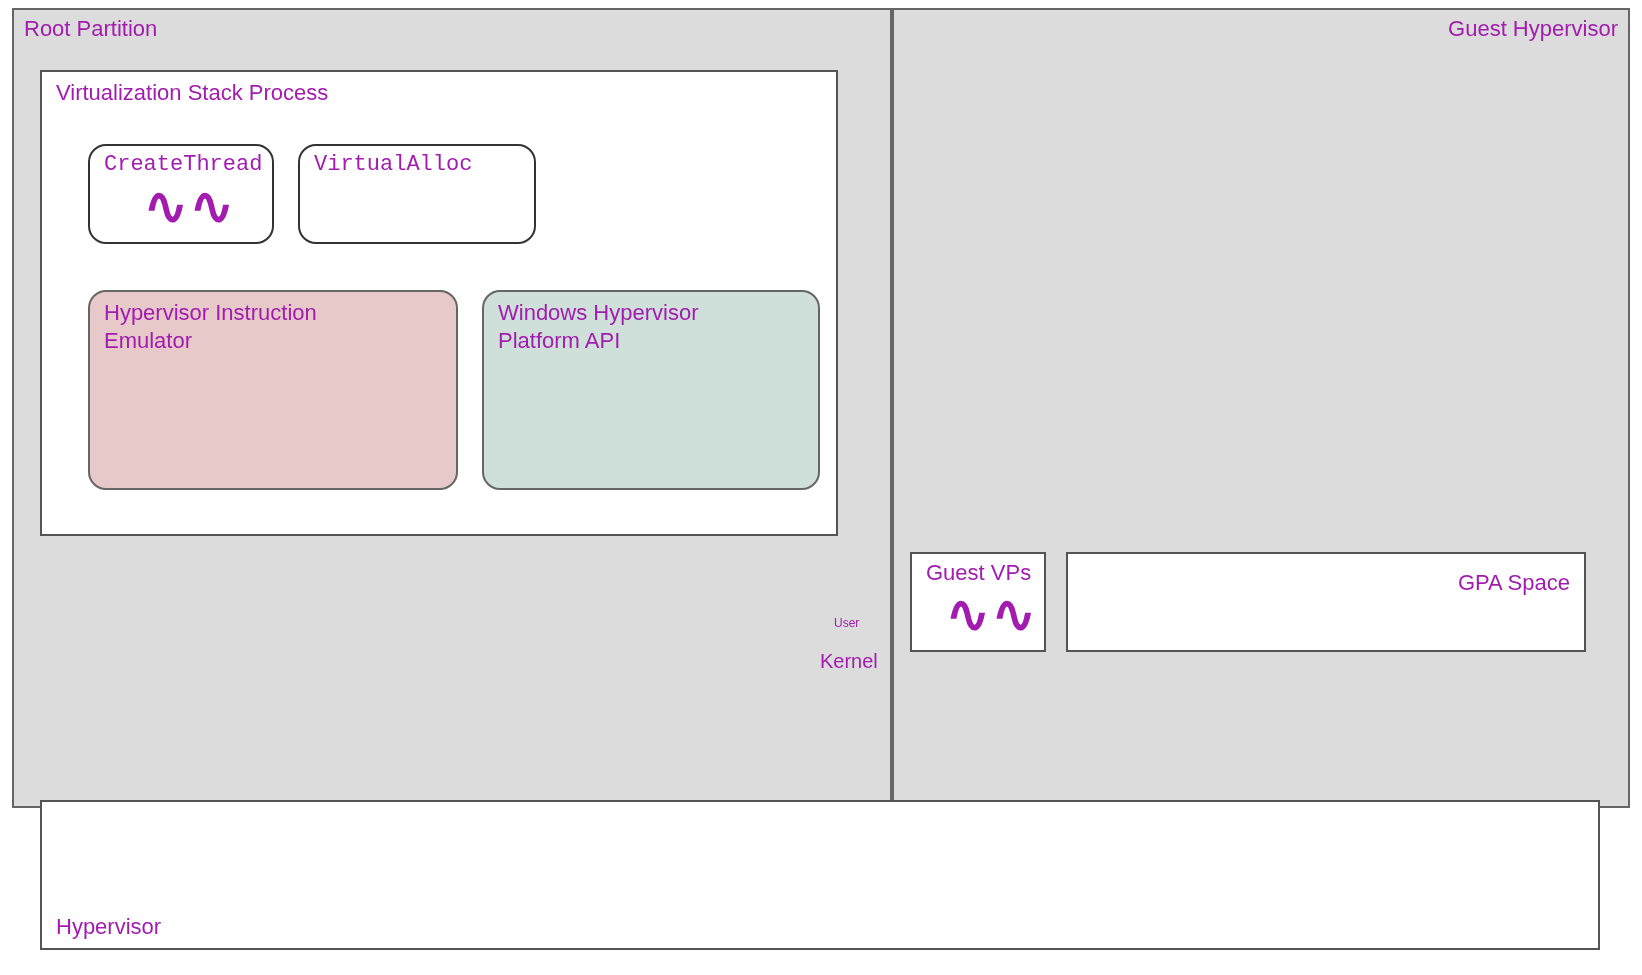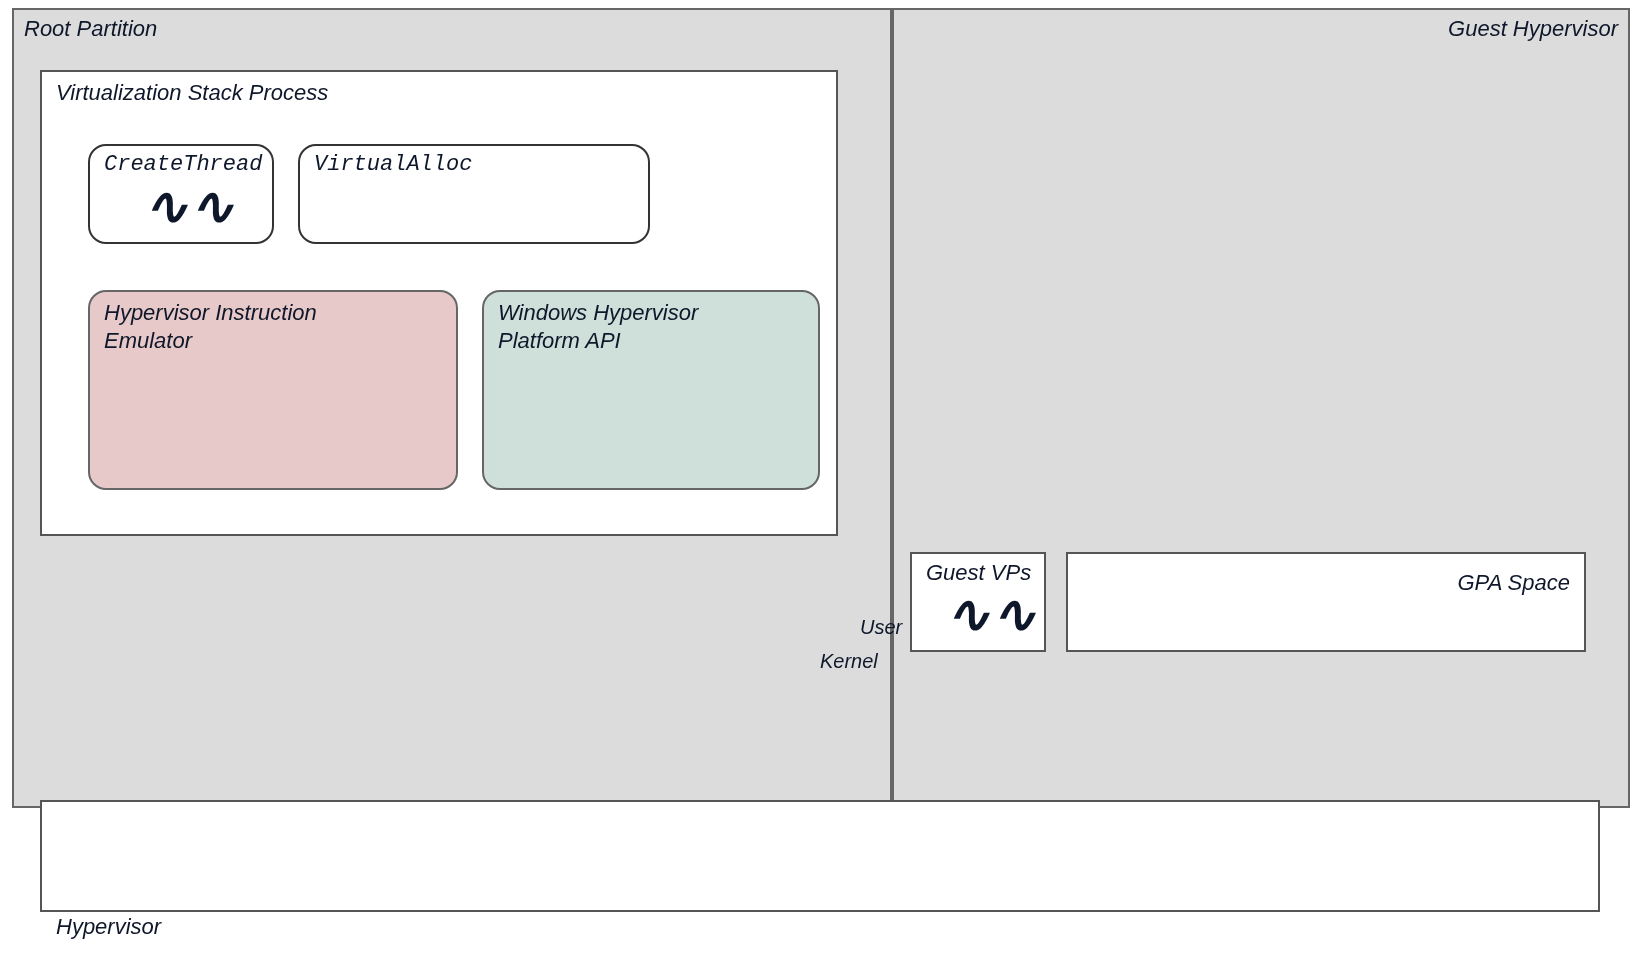--- a/index.html
+++ b/index.html
@@ -14,23 +14,22 @@
     width: 1642px;
     height: 975px;
   }
   .box {
     position: absolute;
     border: 2px solid #555;
   }
   .label {
     position: absolute;
     font-size: 22px;
-    color: #0f172a;
+    color: #a21caf;
     white-space: nowrap;
-    font-style: italic;
   }
   .rounded {
     border-radius: 18px;
     margin-left: 16px;
   }
   .mono {
     font-family: "Consolas", "Courier New", monospace;
     font-size: 22px;
   }
   svg { position:absolute; }
@@ -98,47 +97,47 @@
   <div class="box" style="left:40px; top:70px; width:798px; height:466px; background:#fff; border-color:#555;">
     <span class="label" style="left:14px; top:8px;">Virtualization Stack Process</span>
   </div>
 
   <div class="box rounded" style="left:72px; top:144px; width:186px; height:100px; background:#fff; border-color:#333;">
     <span class="label mono" style="left:14px; top:6px;">CreateThread</span>
     <span class="label" style="left:54px; top:30px; font-size:52px; font-weight:bold; font-family:serif;">∿</span>
     <span class="label" style="left:100px; top:30px; font-size:52px; font-weight:bold; font-family:serif;">∿</span>
   </div>
 
-  <div class="box rounded" style="left:282px; top:144px; width:352px; height:100px; background:#fff; border-color:#333;">
+  <div class="box rounded" style="left:282px; top:144px; width:238px; height:100px; background:#fff; border-color:#333;">
     <span class="label mono" style="left:14px; top:6px;">VirtualAlloc</span>
   </div>
 
 
   <div class="box rounded" style="left:72px; top:290px; width:370px; height:200px; background:#e8c9c9; border-color:#666;">
     <span class="label" style="left:14px; top:8px;">Hypervisor Instruction</span>
     <span class="label" style="left:14px; top:36px;">Emulator</span>
 
   </div>
 
   <div class="box rounded" style="left:466px; top:290px; width:338px; height:200px; background:#cfe0da; border-color:#666;">
     <span class="label" style="left:14px; top:8px;">Windows Hypervisor</span>
     <span class="label" style="left:14px; top:36px;">Platform API</span>
 
   </div>
 
-  <span class="label" style="left:860px; top:616px; font-size:20px;">User</span>
+  <span class="label" style="left:834px; top:616px; font-size:12px;">User</span>
   <span class="label" style="left:820px; top:650px; font-size:20px;">Kernel</span>
 
   <div class="box" style="left:910px; top:552px; width:136px; height:100px; background:#fff; border-color:#555;padding-left:10px;">
     <span class="label" style="left:14px; top:6px;">Guest VPs</span>
     <span class="label" style="left:34px; top:30px; font-size:52px; font-weight:bold; font-family:serif;">∿</span>
     <span class="label" style="left:80px; top:30px; font-size:52px; font-weight:bold; font-family:serif;">∿</span>
   </div>
 
   <div class="box" style="left:1066px; top:552px; width:520px; height:100px; background:#fff; border-color:#555;">
     <span class="label" style="right:14px; top:16px;margin-left:48px;">GPA Space</span>
   </div>
 
-  <div class="box" style="left:40px; top:800px; width:1560px; height:112px; background:#fff; border-color:#555;">
+  <div class="box" style="left:40px; top:800px; width:1560px; height:150px; background:#fff; border-color:#555;">
     <span class="label" style="left:14px; top:112px;">Hypervisor</span>
   </div>
 
 </div>
 
 </body></html>

